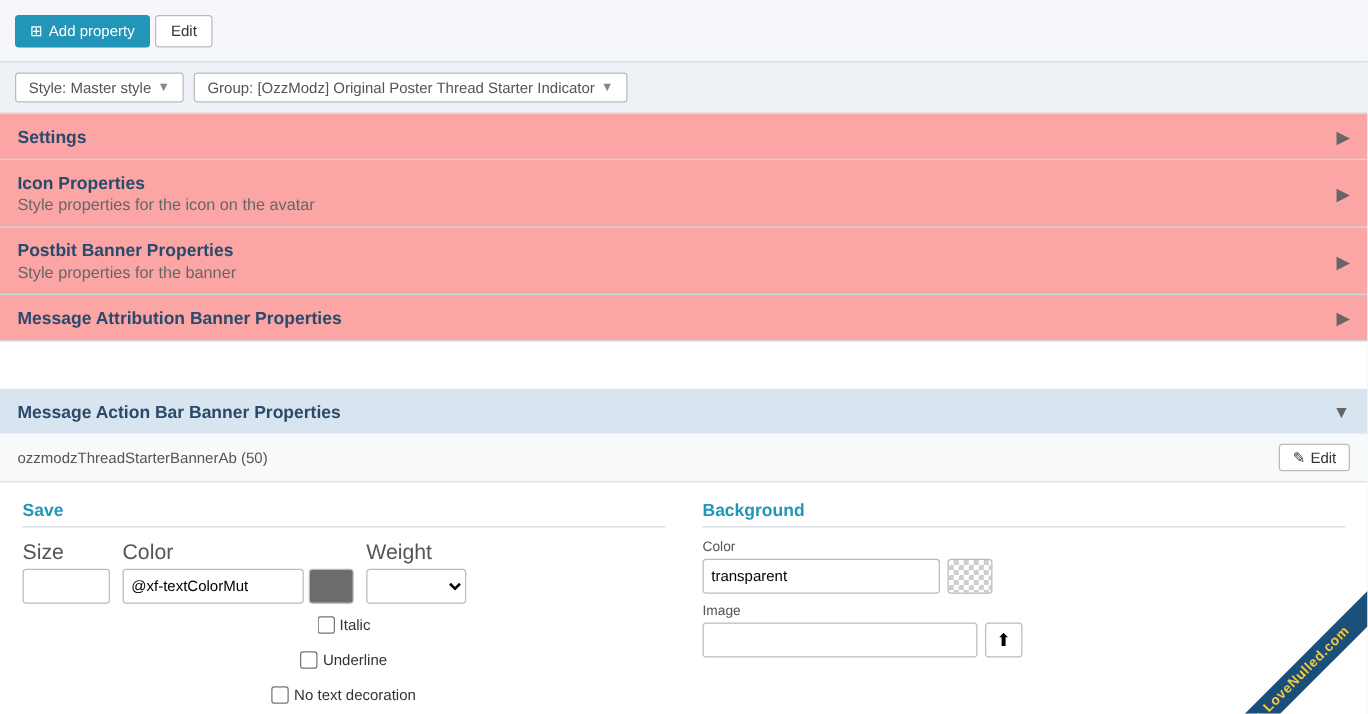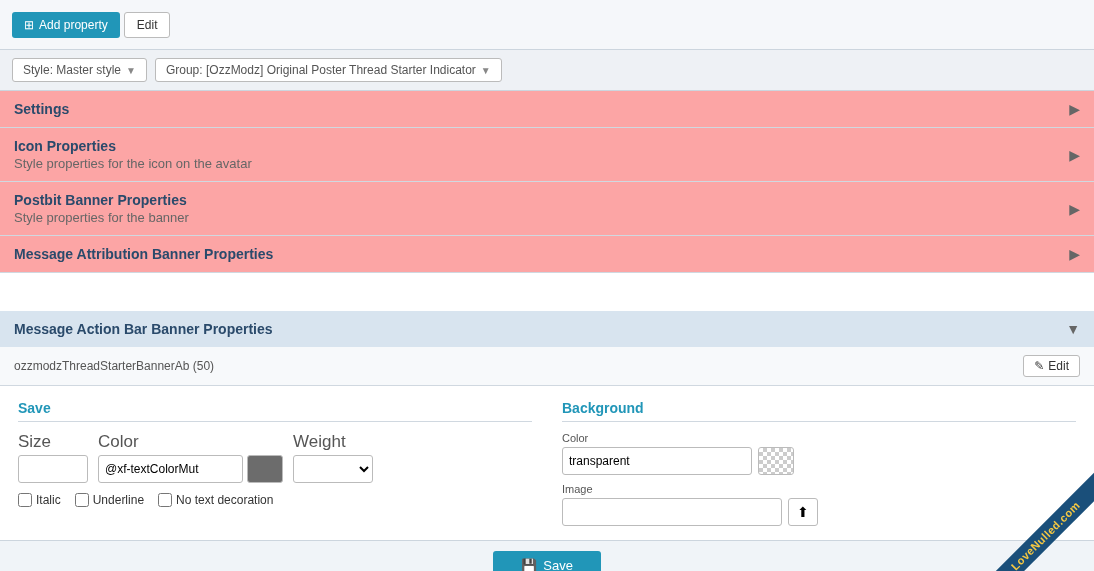--- a/index.html
+++ b/index.html
@@ -188,20 +188,21 @@
       font-size: 12px;
       background: #fff;
       height: 28px;
       width: 80px;
     }
     .checkbox-row {
       display: flex;
       align-items: center;
       gap: 14px;
       margin-top: 6px;
+      flex-direction: column;
     }
     .checkbox-item {
       display: flex;
       align-items: center;
       gap: 4px;
       font-size: 12px;
       color: #333;
     }
     .checkbox-item input { width: 14px; height: 14px; }
     .checker-bg {

